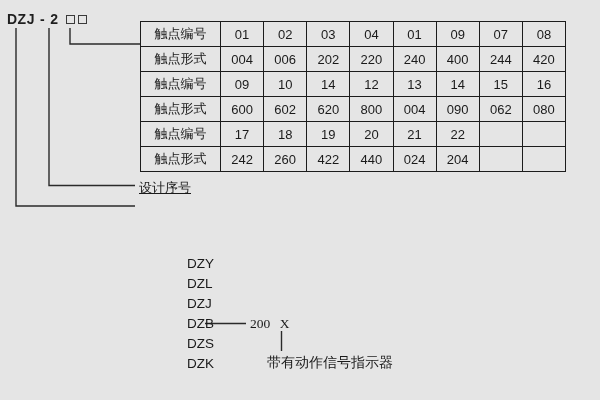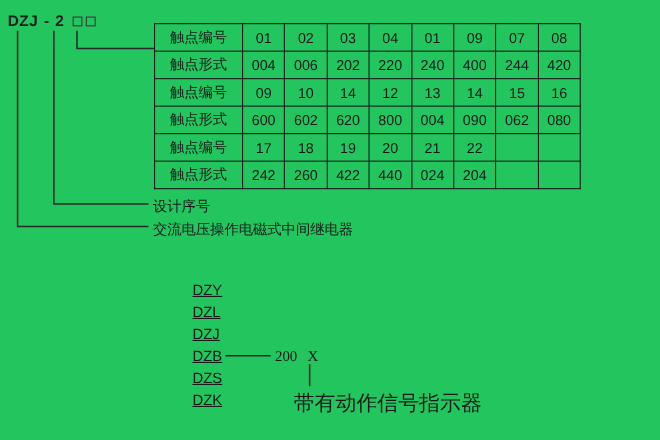--- a/index.html
+++ b/index.html
@@ -1,20 +1,20 @@
 <!DOCTYPE html>
 <html><head>
 <meta charset="utf-8">
 <style>
   * { margin:0; padding:0; box-sizing:border-box; }
   body { background:#ffffff; }
   .screen {
     position:relative;
     width:600px; height:400px;
-    background:#22c55e;
+    background:#e5e5e5;
     font-family:"Liberation Sans","DejaVu Sans",sans-serif;
     color:#1a1a1a;
     overflow:hidden;
   }
   .model-title {
     position:absolute; left:7px; top:11px;
     display:flex; align-items:center;
     font-size:14px; font-weight:600; color:#1f1f1f;
     letter-spacing:0.5px;
   }
@@ -27,38 +27,38 @@
     margin-left:3px;
   }
   .lines-overlay {
     position:absolute; left:0; top:0;
     width:600px; height:400px;
     pointer-events:none;
   }
   table.spec {
     position:absolute; left:140px; top:21px;
     border-collapse:collapse; table-layout:fixed;
-    width:388px;
+    width:426px;
   }
   table.spec td {
     border:1.5px solid #1c1c1c;
     height:25px;
     text-align:center; vertical-align:middle;
     font-size:13px; color:#1a1a1a;
     padding:0;
     overflow:hidden; white-space:nowrap;
   }
   table.spec td.label-cell { width:80px; }
   .ann { position:absolute; font-size:13px; color:#1a1a1a; white-space:nowrap; }
-  .ann-serial { left:139px; top:179px; }
+  .ann-serial { left:139px; top:179px;text-decoration:underline; }
   .ann-relay  { left:139px; top:200px; }
-  .model-list { position:absolute; left:175px; top:253px;text-decoration:underline; }
+  .model-list { position:absolute; left:187px; top:253px; }
   .model-item { height:20.1px; font-size:13.5px; color:#1a1a1a; display:flex; align-items:center; }
   .dzb-value { position:absolute; left:250px; top:316px; font-size:13.5px; word-spacing:6px; white-space:pre;font-family:Liberation Serif, serif; }
-  .indicator-note { position:absolute; left:267px; top:354px; font-size:19px; white-space:nowrap; }
+  .indicator-note { position:absolute; left:267px; top:354px; font-size:14px; white-space:nowrap; }
 </style>
 </head>
 <body>
 
 <div class="screen">
 
   <div class="model-title">
     <span>DZJ</span>
     <span class="sep">-</span>
     <span class="series">2</span>
@@ -139,21 +139,20 @@
           <td>440</td>
           <td>024</td>
           <td>204</td>
           <td></td>
           <td></td>
         </tr>
       </tbody>
   </table>
 
   <div class="ann ann-serial">设计序号</div>
-  <div class="ann ann-relay">交流电压操作电磁式中间继电器</div>
 
   <div class="model-list">
     <div class="model-item">DZY</div>
     <div class="model-item">DZL</div>
     <div class="model-item">DZJ</div>
     <div class="model-item">DZB</div>
     <div class="model-item">DZS</div>
     <div class="model-item">DZK</div>
   </div>
 

